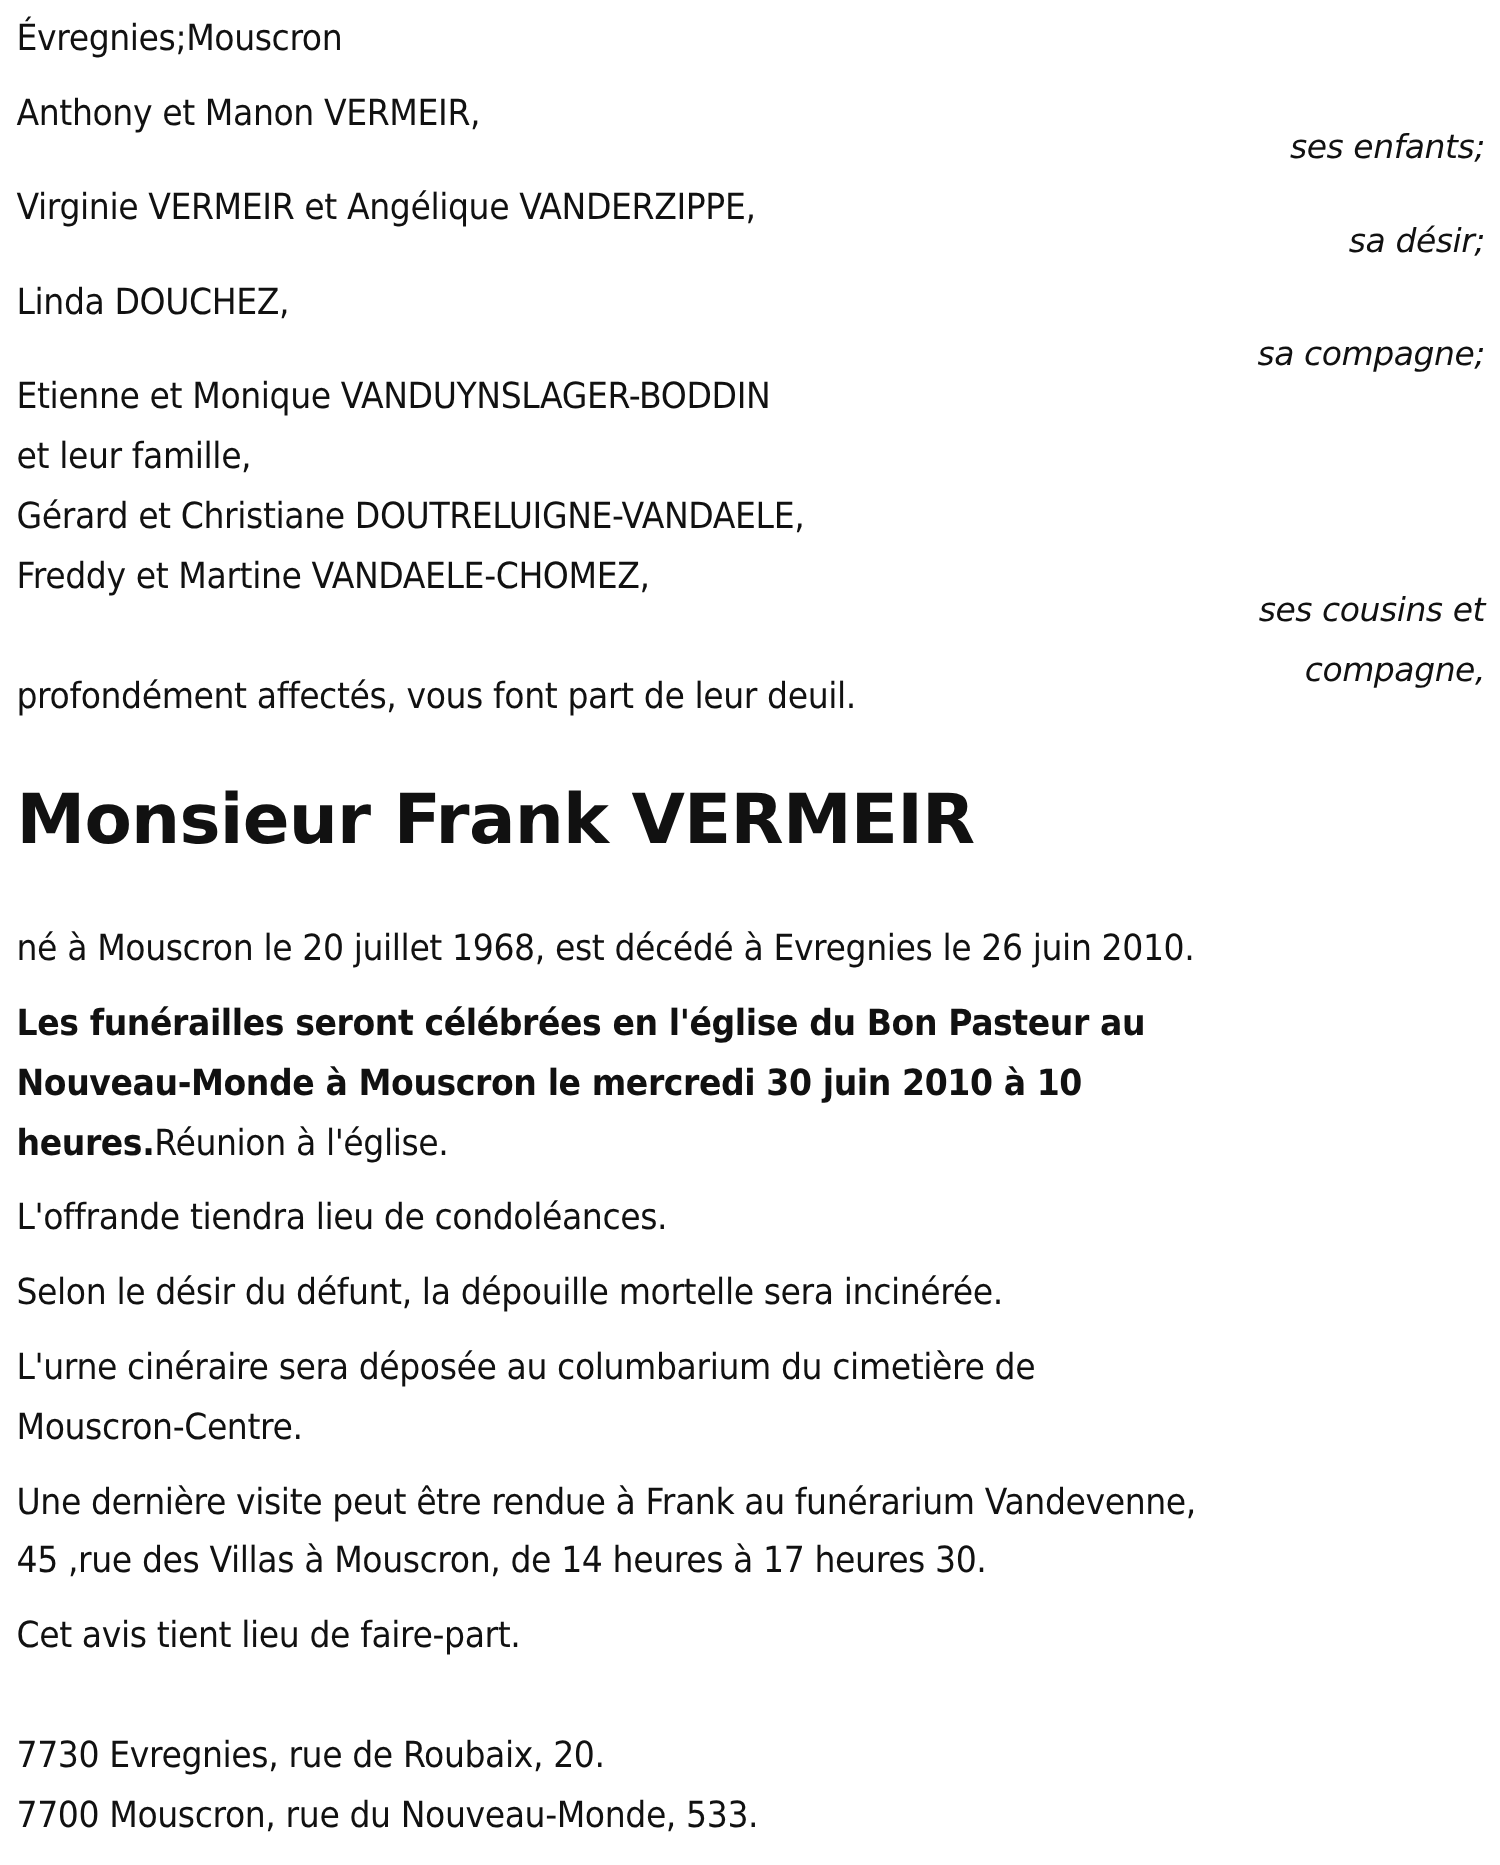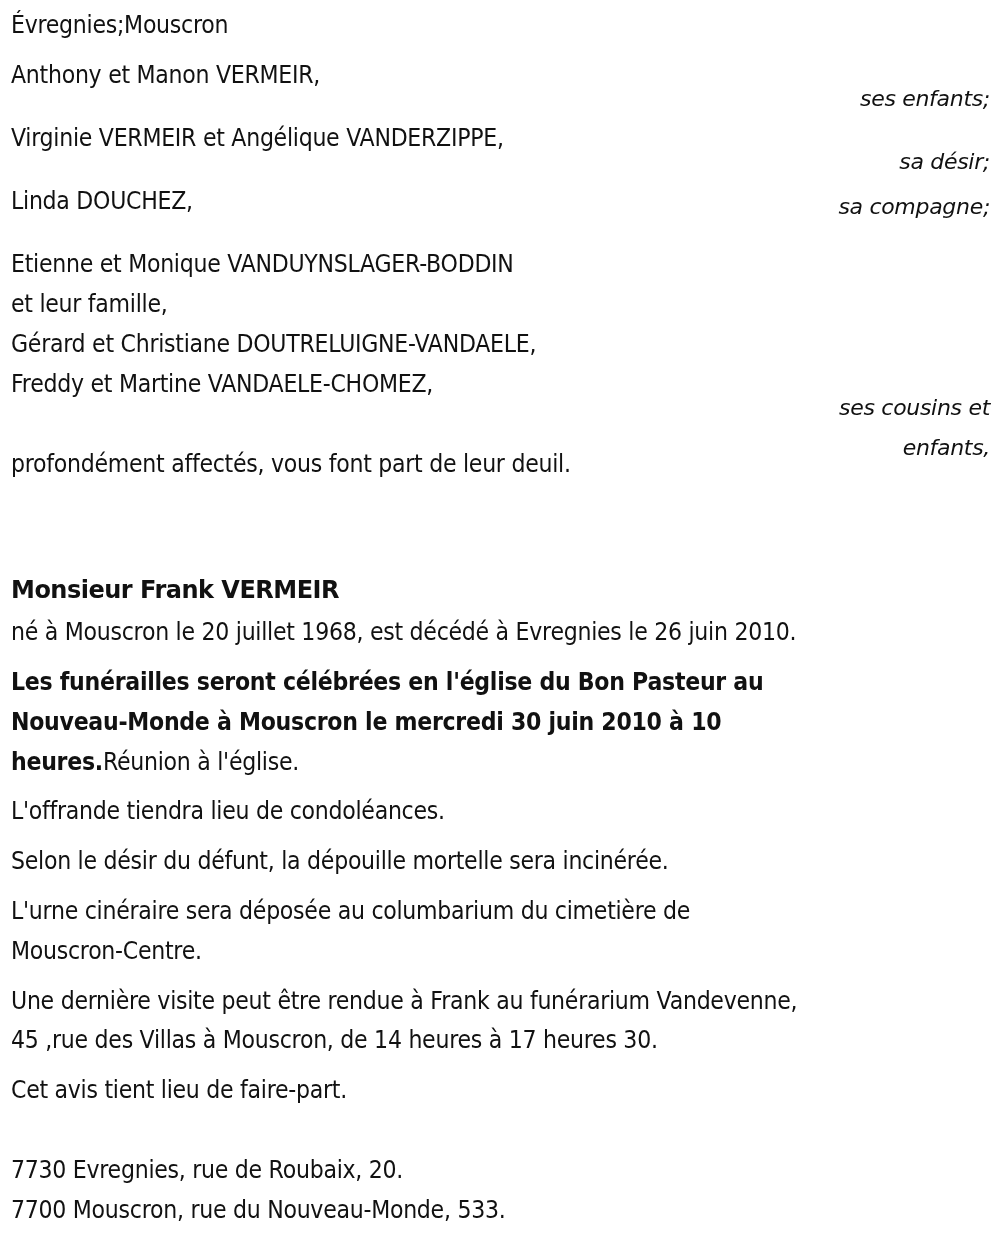--- a/index.html
+++ b/index.html
@@ -36,52 +36,51 @@
       font-size: 22px;
       line-height: 28px;
       font-style: italic;
       white-space: nowrap;
       text-align: right;
       letter-spacing: -0.3px;
     }
     .title {
       position: absolute;
       left: 0;
-      font-size: 24px;
+      font-size: 46px;
       line-height: 40px;
       font-weight: bold;
       white-space: nowrap;
       letter-spacing: -0.5px;
-      margin-top: 44px;
     }
     .bold { font-weight: bold; }
     .cond { transform: scaleX(0.92); }
   </style>
 </head>
 <body>
 
 <div class="doc">
 
   <div class="line cond" style="top:10px;">Évregnies;Mouscron</div>
 
   <div class="line cond" style="top:60px;">Anthony et Manon VERMEIR,</div>
   <div class="rel" style="top:85px;">ses enfants;</div>
 
   <div class="line cond" style="top:123px;">Virginie VERMEIR et Angélique VANDERZIPPE,</div>
   <div class="rel" style="top:148px;">sa désir;</div>
 
   <div class="line cond" style="top:186px;">Linda DOUCHEZ,</div>
-  <div class="rel" style="top:193px;">sa compagne;</div>
+  <div class="rel" style="top:223px;">sa compagne;</div>
 
   <div class="line cond" style="top:249px;">Etienne et Monique VANDUYNSLAGER-BODDIN</div>
   <div class="line cond" style="top:289px;">et leur famille,</div>
   <div class="line cond" style="top:329px;">Gérard et Christiane DOUTRELUIGNE-VANDAELE,</div>
   <div class="line cond" style="top:369px;">Freddy et Martine VANDAELE-CHOMEZ,</div>
   <div class="rel" style="top:394px;margin-left:24px;">ses cousins et</div>
-  <div class="rel" style="top:434px;">enfants,</div>
+  <div class="rel" style="top:434px;">compagne,</div>
 
   <div class="line cond" style="top:449px;">profondément affectés, vous font part de leur deuil.</div>
 
   <div class="title" style="top:526px;">Monsieur Frank VERMEIR</div>
 
   <div class="line cond" style="top:617px;">né à Mouscron le 20 juillet 1968, est décédé à Evregnies le 26 juin 2010.</div>
 
   <div class="line cond bold" style="top:667px;">Les funérailles seront célébrées en l'église du Bon Pasteur au</div>
   <div class="line cond bold" style="top:707px;">Nouveau-Monde à Mouscron le mercredi 30 juin 2010 à 10</div>
   <div class="line cond" style="top:747px;">

